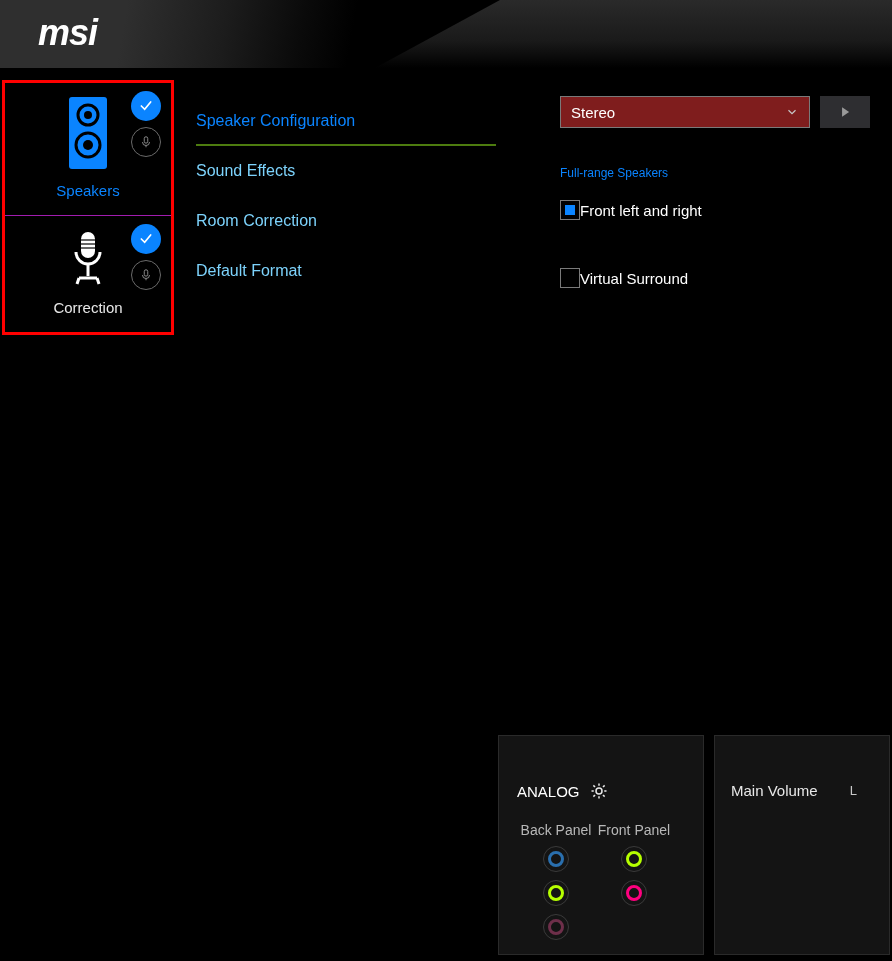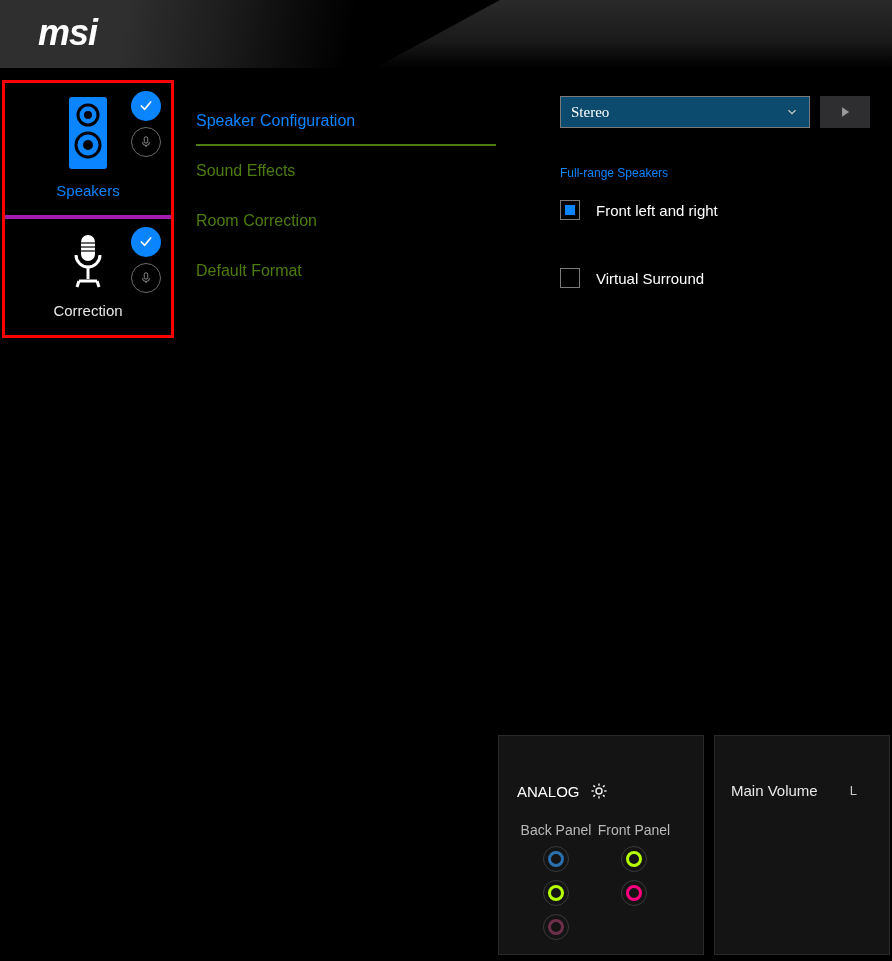--- a/index.html
+++ b/index.html
@@ -11,45 +11,45 @@
   .header .slant { position: absolute; left: 0; top: 0; width: 500px; height: 68px;
             background: linear-gradient(100deg, #2f2f2f 0%, #2f2f2f 25%, #1c1c1c 45%, #0a0a0a 60%, #000 70%);
             clip-path: polygon(0 0, 100% 0, 75% 100%, 0 100%); }
   .logo { position: absolute; left: 38px; top: 12px; font-weight: 900; font-size: 36px; 
           font-style: italic; letter-spacing: -1px; font-family: Arial, sans-serif; text-transform: lowercase; }
 
   
   .sidebar { position: absolute; left: 2px; top: 80px; width: 175px; height: 800px; }
   .section-box { border: 3px solid #ff0000; width: 172px; }
   .device { position: relative; padding: 14px 6px 16px 6px; text-align: center; }
-  .device.speakers { border-bottom: 4px solid #a21caf; }
+  .device.speakers { border-bottom: 1px solid #a21caf; }
   .device .label { margin-top: 10px; font-size: 15px; }
   .device.speakers .label { color: #0a84ff; }
   .device.secondary .label { color: #e8e8e8; text-align: left; padding: 0 6px; font-size: 14px; line-height: 1.3; }
   .device.mic .label { color: #e8e8e8; }
 
   .badges { position: absolute; right: 10px; top: 8px; display: flex; flex-direction: column; gap: 6px; }
   .badge { width: 30px; height: 30px; border-radius: 50%; display: flex; align-items: center; justify-content: center; }
   .badge.blue { background: #0a84ff; }
   .badge.ring { border: 1.5px solid #6a6a6a; background: transparent; }
 
   
   .tabs { position: absolute; left: 196px; top: 96px; width: 300px; }
-  .tab { height: 50px; line-height: 50px; font-size: 16px; color: #4d7c0f; cursor: pointer; }
+  .tab { height: 50px; line-height: 50px; font-size: 16px; color: #7dd3fc; cursor: pointer; }
   .tab.active { color: #0a84ff; border-bottom: 2px solid #4d7c0f; }
 
   
   .content { position: absolute; left: 560px; top: 96px; width: 310px; }
   .config-row { display: flex; align-items: center; gap: 10px; }
   .select { flex: 1 1 auto; display: flex; align-items: center; justify-content: space-between;
-            border: 1px solid #7a7a7a; height: 32px; padding: 0 10px; background: #0c4a6e; font-family: Liberation Serif, serif; }
+            border: 1px solid #7a7a7a; height: 32px; padding: 0 10px; background: #7f1d1d; }
   .select .chev { width: 14px; height: 14px; }
   .play-btn { width: 50px; height: 32px; background: #2e2e31; display: flex; align-items: center; justify-content: center; }
   .section-title { color: #0a84ff; margin-top: 38px; font-size: 12px; }
-  .check-row { display: flex; align-items: center; gap: 16px; margin-top: 20px; }
+  .check-row { display: flex; align-items: center; margin-top: 20px; }
   .checkbox { width: 20px; height: 20px; border: 1.5px solid #7a7a7a; display: flex; align-items: center; justify-content: center; }
   .checkbox .fill { width: 10px; height: 10px; background: #0a84ff; }
 
   
   .bottom-panel { position: absolute; top: 735px; height: 220px; background: #141414; border: 1px solid #2a2a2a; }
   .panel-analog { left: 498px; width: 206px; padding: 46px 30px 12px 18px; }
   .panel-volume { left: 714px; width: 176px; padding: 46px 18px 12px 16px; }
   .panel-header { display: flex; align-items: center; gap: 10px; font-size: 15px; }
   .jack-grid { margin-top: 22px; display: grid; grid-template-columns: 1fr 1fr; row-gap: 8px; justify-items: center; }
   .jack-label { font-size: 14px; color: #b8b8b8; }

